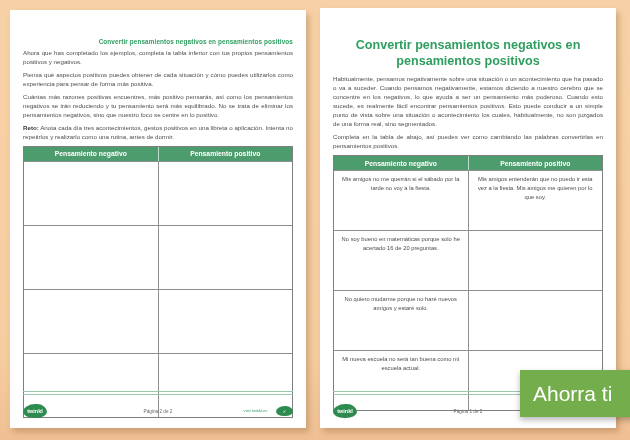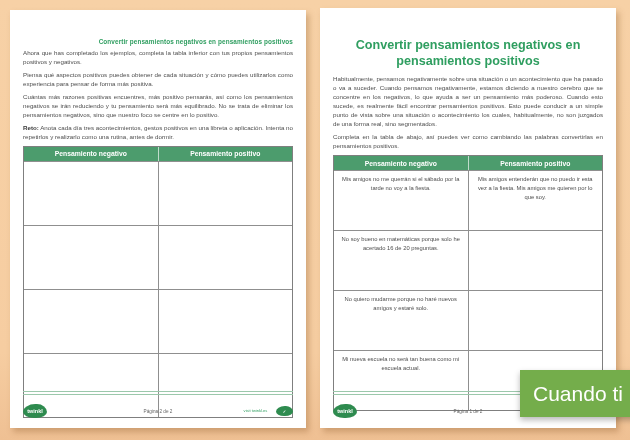--- a/index.html
+++ b/index.html
@@ -153,16 +153,16 @@
 
     <div class="footer-rule"></div>
     <div class="footer">
       <div class="logo">twinkl</div>
       <div class="page-num">Página 1 de 2</div>
       <div style="width:24px"></div>
     </div>
   </div>
 
   <div class="banner">
-    <span>Cuando ti</span>
+    <span>Ahorra ti</span>
   </div>
 
 </div>
 
 </body></html>

